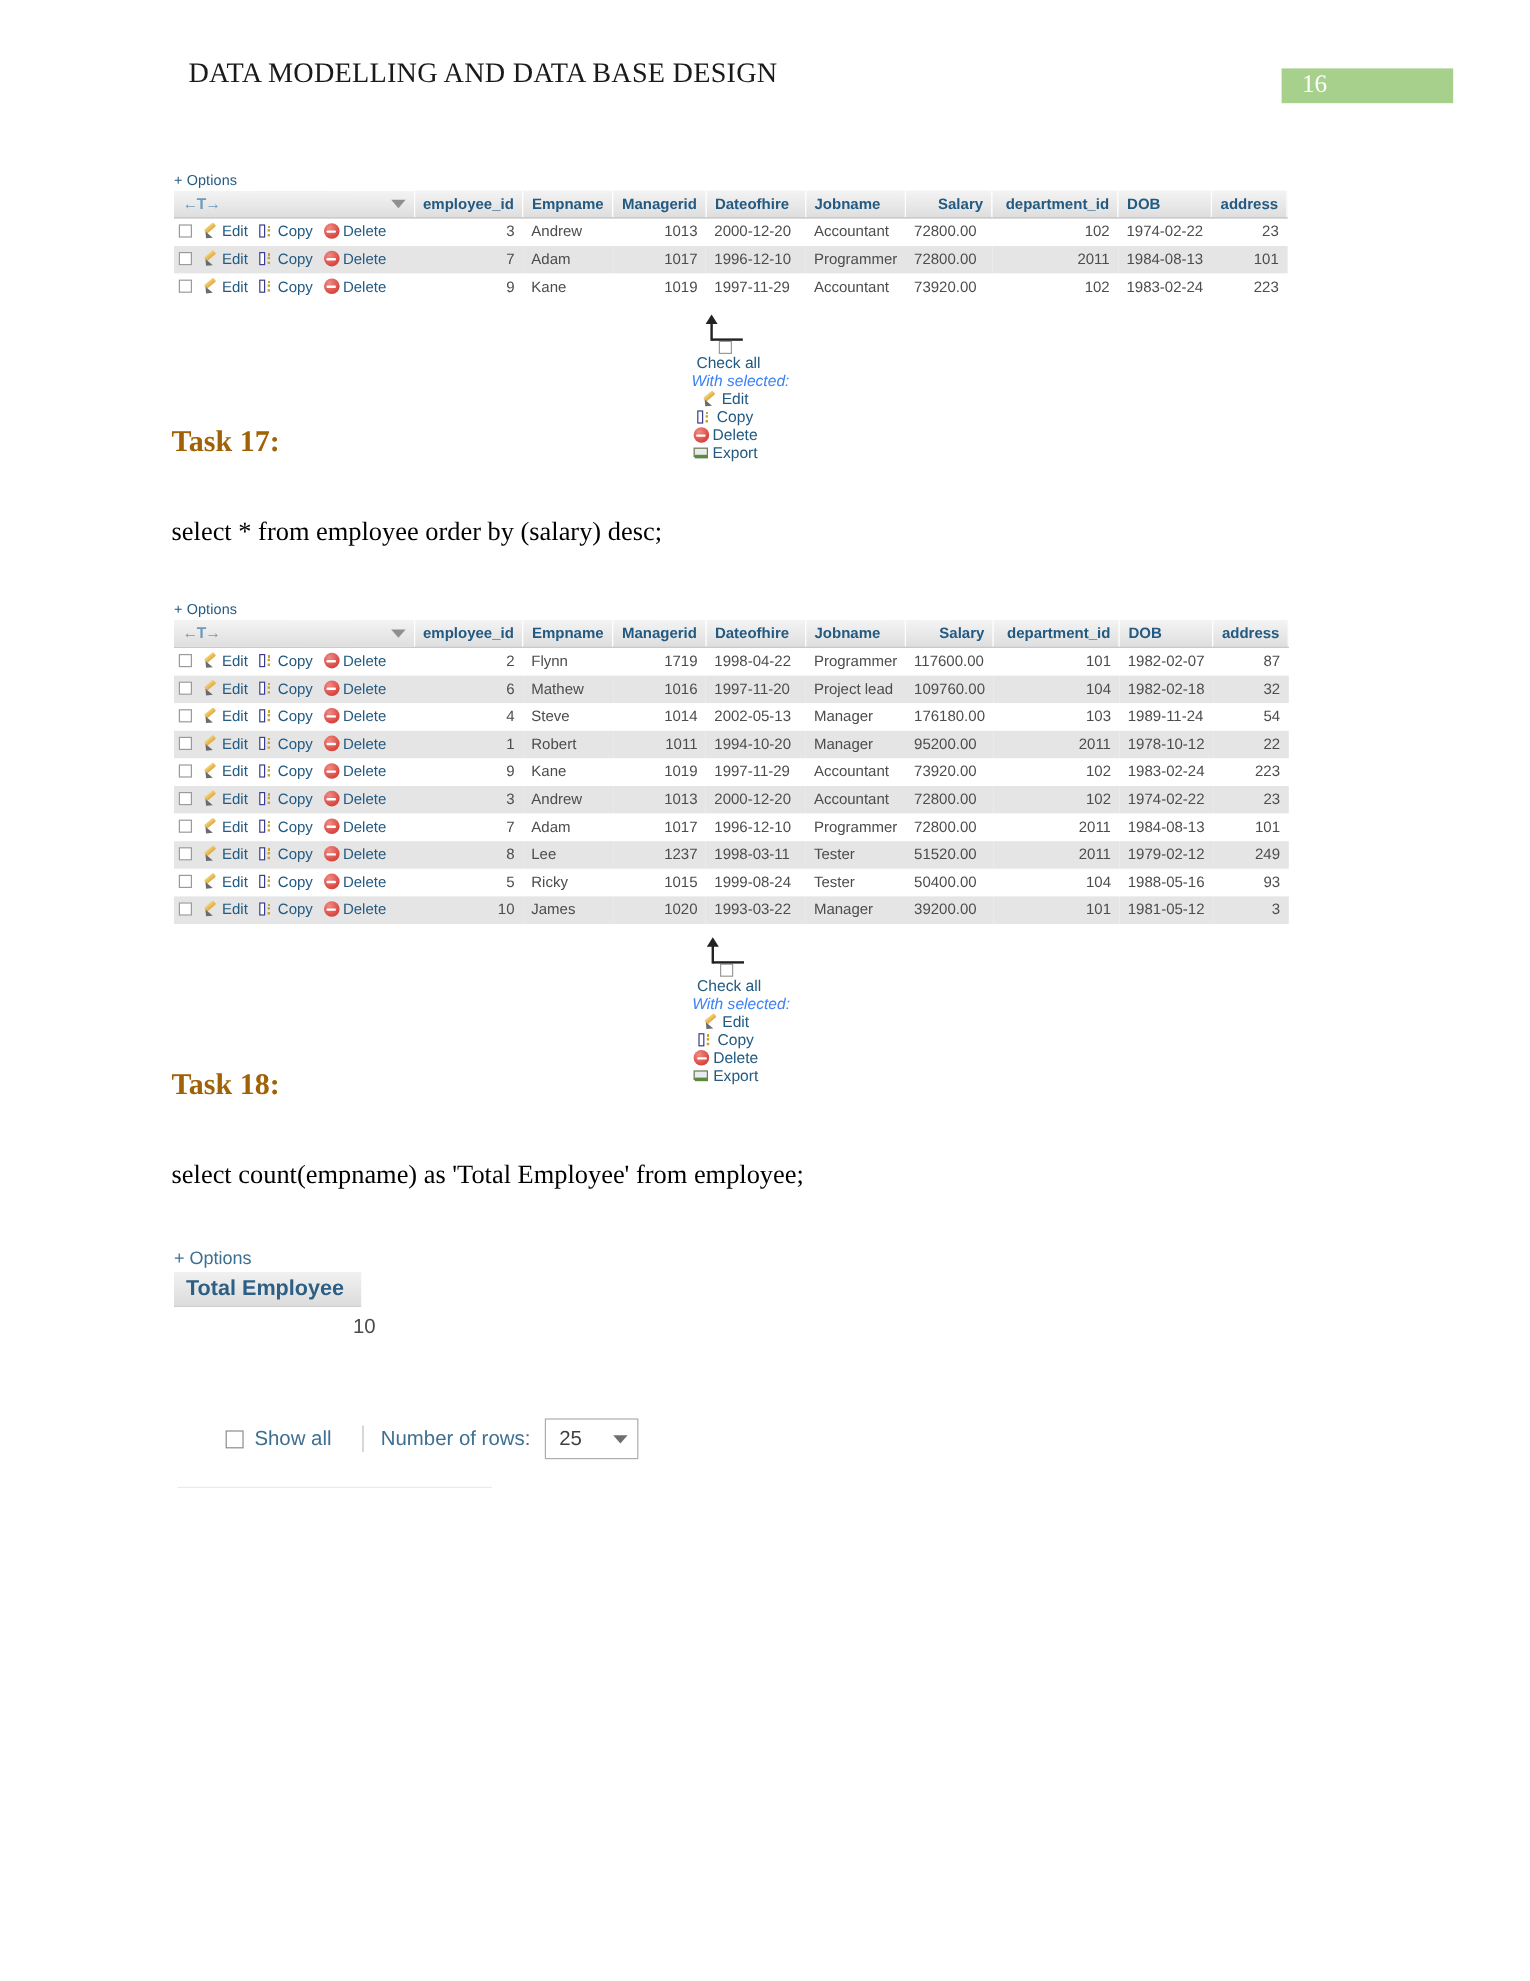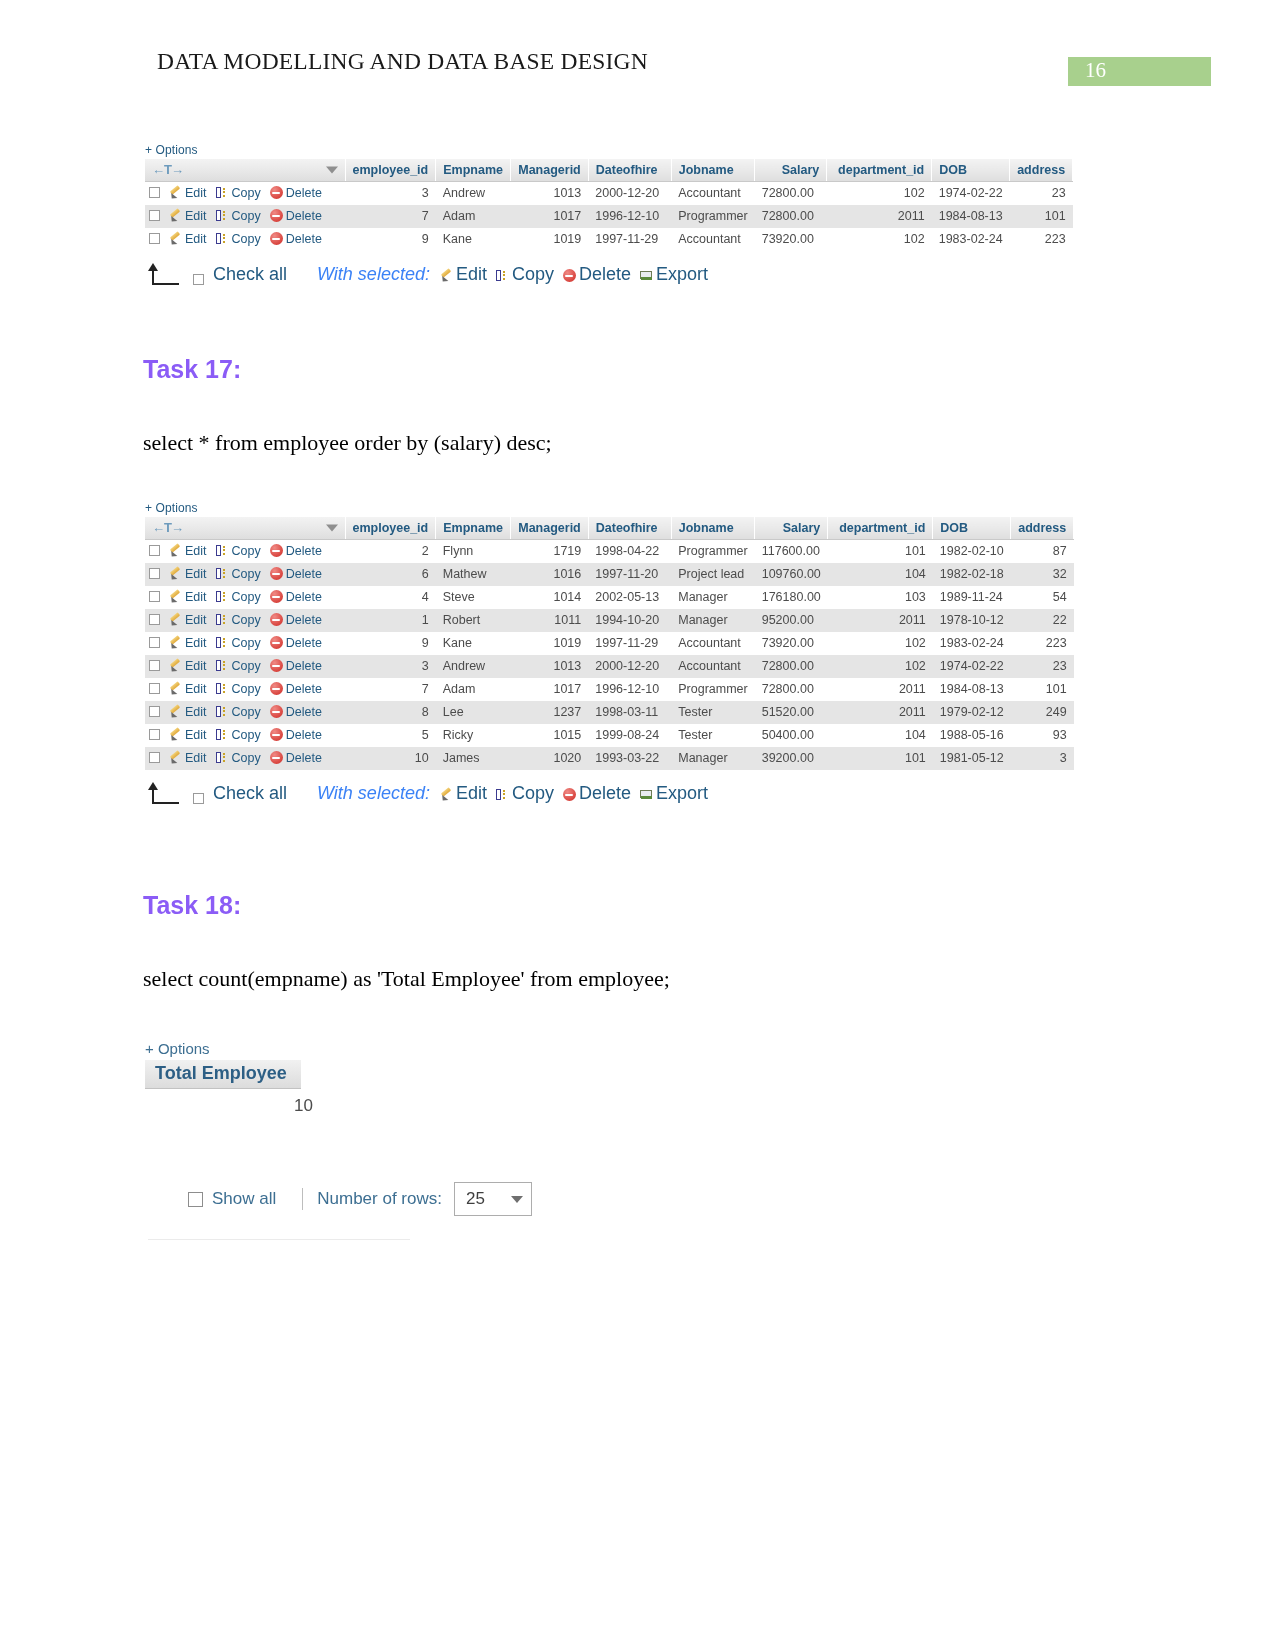--- a/index.html
+++ b/index.html
@@ -208,25 +208,26 @@
     content: "";
     position: absolute;
     left: 1px; top: 8px;
     width: 11px; height: 3px;
     background: #5b8a3c;
   }
 
   
   .actionbar {
     font-family: "Liberation Sans", sans-serif;
-    font-size: 18px;
+    font-size: 13px;
     color: #235a81;
     display: flex;
-    align-items: flex-end;
+    align-items: center;
     padding-top: 13px;
+    flex-direction: column;
   }
   .arrow-up {
     position: relative;
     width: 34px;
     height: 20px;
     margin-right: 14px;
   }
   .arrow-up:before {
     content: "";
     position: absolute;
@@ -252,24 +253,24 @@
   .with-selected {
     font-style: italic;
     color: #3b82f6;
     margin: 0 10px 0 26px;
   }
   .checkall-label { color: #235a81; margin-right: 4px; }
 
   
   .task-heading {
     position: absolute;
-    font-family: Liberation Sans, sans-serif;
+    font-family: Liberation Serif, serif;
     font-weight: bold;
     font-size: 25px;
-    color: #8b5cf6;
+    color: #a16207;
   }
   .sql-line {
     position: absolute;
     font-family: "Liberation Serif", serif;
     font-size: 22px;
     color: #000;
     white-space: nowrap;
   }
 
   
@@ -484,21 +485,21 @@
     <tbody>
         <tr class="odd">
           <td class="actions"><span class="cbx"></span><a class="alink"><span class="ico ico-pencil"></span>Edit</a><a class="alink"><span class="ico ico-copy"></span>Copy</a><a class="alink"><span class="ico ico-del"></span>Delete</a></td>
           <td class="num">2</td>
           <td class="">Flynn</td>
           <td class="num">1719</td>
           <td class="">1998-04-22</td>
           <td class="">Programmer</td>
           <td class="">117600.00</td>
           <td class="num">101</td>
-          <td class="">1982-02-10</td>
+          <td class="">1982-02-07</td>
           <td class="num">87</td>
         </tr>
         <tr class="even">
           <td class="actions"><span class="cbx"></span><a class="alink"><span class="ico ico-pencil"></span>Edit</a><a class="alink"><span class="ico ico-copy"></span>Copy</a><a class="alink"><span class="ico ico-del"></span>Delete</a></td>
           <td class="num">6</td>
           <td class="">Mathew</td>
           <td class="num">1016</td>
           <td class="">1997-11-20</td>
           <td class="">Project lead</td>
           <td class="">109760.00</td>

